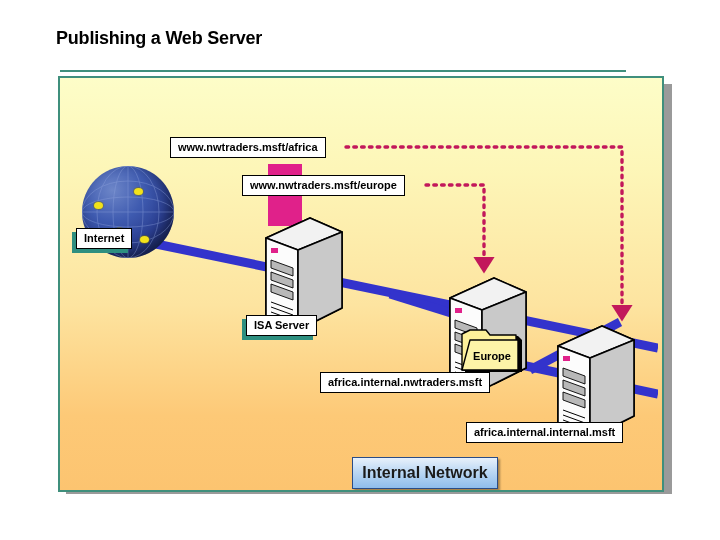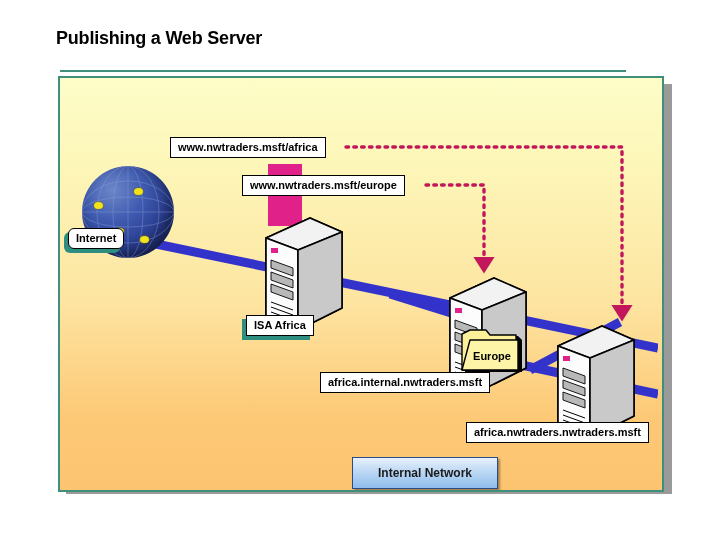--- a/index.html
+++ b/index.html
@@ -76,21 +76,21 @@
     padding:3px 7px 3px 7px;white-space:nowrap;line-height:13px;
   }
   .lbl.teal{box-shadow:-4px 4px 0 0 #2e8f80;}
   .lbl.plain{box-shadow:none;}
 
   #internal-network{
     position:absolute;left:292px;top:379px;
     width:144px;height:30px;
     border:1.5px solid #2a4c86;
     background:linear-gradient(to bottom,#e8f1fb 0%,#bcd8f4 45%,#8fbdec 100%);
-    font-size:12px;font-weight:bold;color:#1b1b1b;
+    font-size:16px;font-weight:bold;color:#1b1b1b;
     display:flex;align-items:center;justify-content:center;
     box-shadow:2px 2px 2px rgba(0,0,0,.35);
   }
 </style>
 </head>
 <body>
 
 <div id="stage">
 
   <div id="title">Publishing a Web Server</div>
@@ -210,25 +210,25 @@
 
         <path d="M 286 69 L 562 69 L 562 234" stroke="#c2185b" stroke-width="3.4" fill="none" stroke-dasharray="2.6 5.2" stroke-linecap="round" marker-end="url(#arrow)"></path>
 
         <path d="M 366 107 L 424 107 L 424 186" stroke="#c2185b" stroke-width="3.4" fill="none" stroke-dasharray="2.6 5.2" stroke-linecap="round" marker-end="url(#arrow)"></path>
       </svg>
 
       <div class="lbl plain" style="left:110px;top:59px;">www.nwtraders.msft/africa</div>
 
       <div class="lbl plain" style="left:182px;top:97px;">www.nwtraders.msft/europe</div>
 
-      <div class="lbl teal" style="left:8px;top:150px;border-radius:6px;">Internet</div>
-
-      <div class="lbl teal" style="left:186px;top:237px;">ISA Africa</div>
+      <div class="lbl teal" style="left:16px;top:150px;">Internet</div>
+
+      <div class="lbl teal" style="left:186px;top:237px;">ISA Server</div>
 
       <div class="lbl plain" style="left:260px;top:294px;">africa.internal.nwtraders.msft</div>
 
-      <div class="lbl plain" style="left:406px;top:344px;">africa.nwtraders.nwtraders.msft</div>
+      <div class="lbl plain" style="left:406px;top:344px;">africa.internal.internal.msft</div>
 
       <div id="internal-network">Internal Network</div>
 
     </div>
   </div>
 </div>
 
 </body></html>

